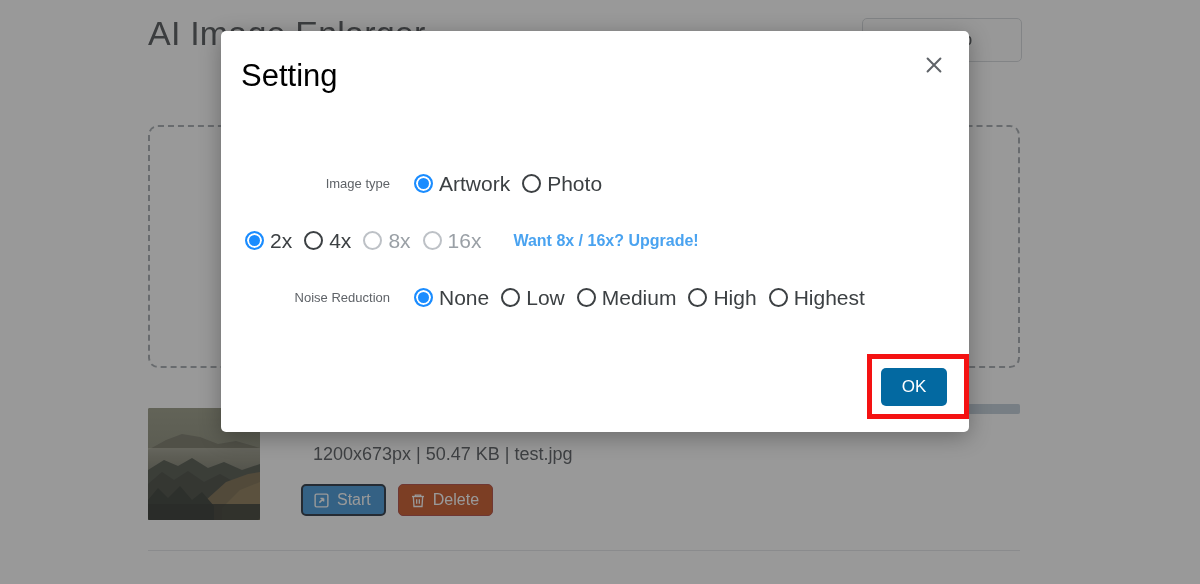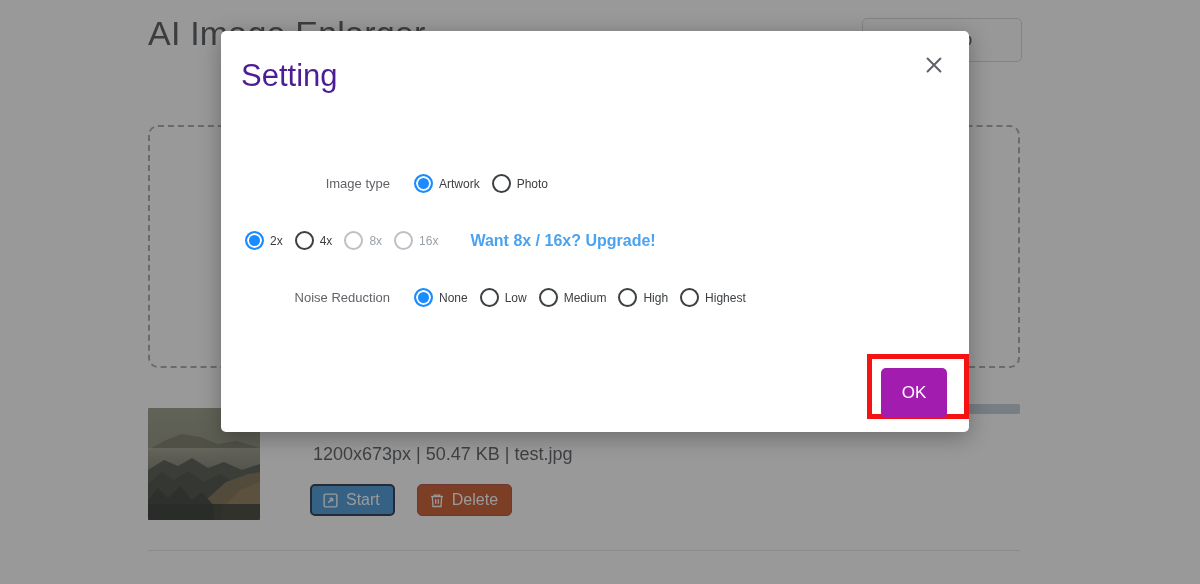--- a/index.html
+++ b/index.html
@@ -106,22 +106,21 @@
     font-size: 18px;
     color: #41464b;
     white-space: nowrap;
   }
 
   .file-actions {
     position: absolute;
     left: 153px;
     top: 80px;
     display: flex;
-    gap: 22px;
-    margin-left: 9px;
+    gap: 12px;
   }
   .btn-start {
     display: flex; align-items: center; gap: 7px;
     height: 32px; padding: 0 13px 0 10px;
     background: #2d8bd4;
     border: 2px solid #0d1b2a;
     border-radius: 5px;
     color: #ffffff;
     font-size: 16px;
     cursor: pointer;
@@ -164,21 +163,21 @@
     background: #ffffff;
     border-radius: 5px;
     box-shadow: 0 5px 22px rgba(0,0,0,0.3);
   }
 
   .modal-title {
     position: absolute;
     left: 20px;
     top: 27px;
     font-size: 31px;
-    color: #4c1d95;
+    color: #000000;
     font-weight: normal;
     margin: 0;
     text-align: center;
   }
 
   .modal-close {
     position: absolute;
     right: 18px;
     top: 17px;
     width: 34px;
@@ -242,21 +241,21 @@
     border-color: #1a8cff;
     border-width: 2px;
     box-shadow: inset 0 0 0 2px #ffffff;
     background: #1a8cff;
   }
   .radio.disabled {
     border-color: #bdc1c6;
   }
 
   .opt-label {
-    font-size: 12px;
+    font-size: 21px;
     color: #3c4043;
   }
   .opt.is-disabled .opt-label { color: #9aa0a6; }
 
   .upgrade-link {
     margin-left: 20px;
     font-size: 16px;
     font-weight: bold;
     color: #4aa3f0;
     text-decoration: none;
@@ -272,22 +271,22 @@
     width: 102px;
     height: 65px;
     border: 5px solid #f41212;
     background: #ffffff;
   }
   .btn-ok {
     position: absolute;
     left: 660px;
     top: 337px;
     width: 66px;
-    height: 50px;
-    background: #a21caf;
+    height: 38px;
+    background: #0369a1;
     border: none;
     border-radius: 5px;
     color: #ffffff;
     font-size: 17px;
     font-family: "Liberation Sans", sans-serif;
     cursor: pointer;
     display: flex;
     align-items: center;
     justify-content: center;
   }

